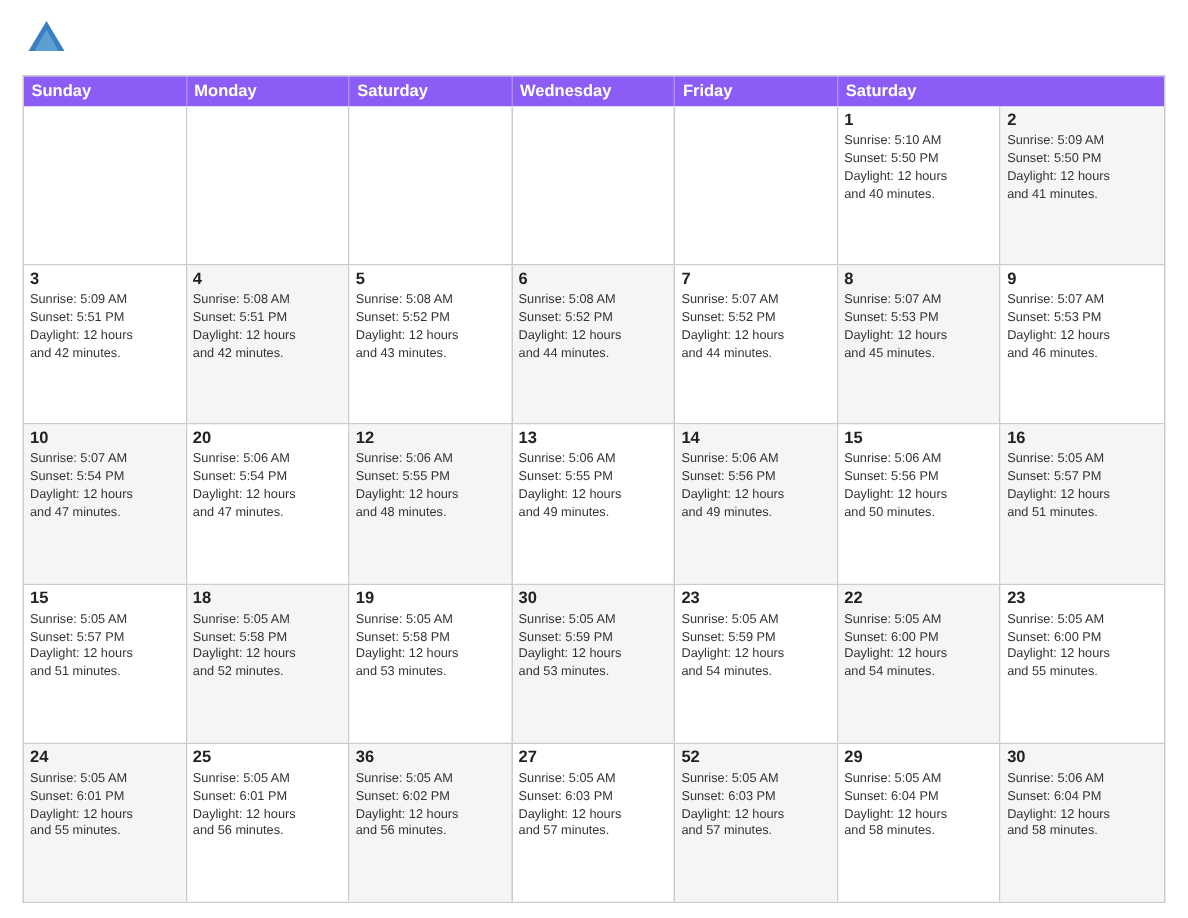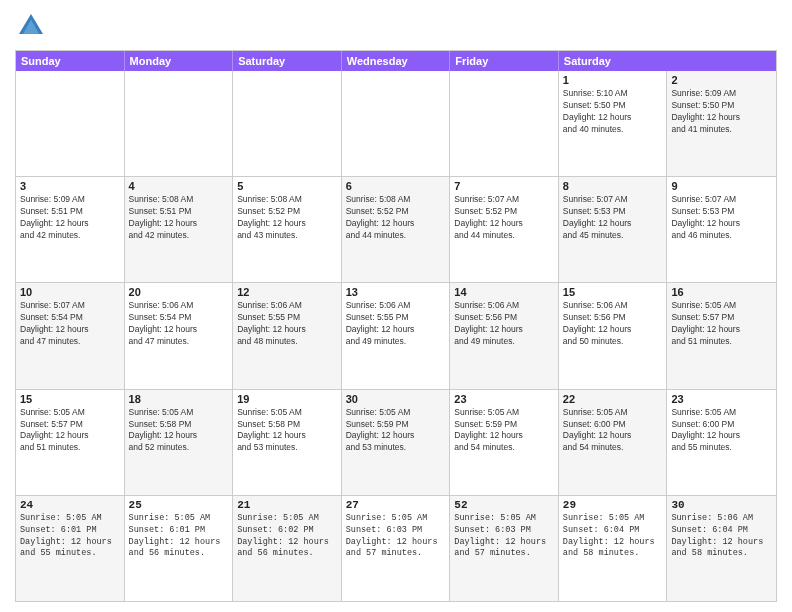--- a/index.html
+++ b/index.html
@@ -77,21 +77,21 @@
       flex: 1;
       display: flex;
       flex-direction: column;
     }
     .cal-row {
       display: grid;
       grid-template-columns: repeat(7, 1fr);
       flex: 1;
       border-bottom: 1px solid #ccc;
     }
-    .cal-row:last-child { border-bottom: none; font-family: Liberation Mono, monospace; }
+    .cal-row:last-child { border-bottom: none; }
     .cal-cell {
       border-right: 1px solid #ccc;
       padding: 3px 4px;
       font-size: 9px;
       color: #333;
       background: #fff;
       vertical-align: top;
       min-height: 80px;
     }
     .cal-cell:last-child { border-right: none; }
@@ -324,21 +324,21 @@
 and 55 minutes.</div>
           </div>
           <div class="cal-cell">
             <span class="day-num">25</span>
             <div class="day-info" style="white-space: pre-line;">Sunrise: 5:05 AM
 Sunset: 6:01 PM
 Daylight: 12 hours
 and 56 minutes.</div>
           </div>
           <div class="cal-cell alt">
-            <span class="day-num">21</span>
+            <span class="day-num">36</span>
             <div class="day-info" style="white-space: pre-line;">Sunrise: 5:05 AM
 Sunset: 6:02 PM
 Daylight: 12 hours
 and 56 minutes.</div>
           </div>
           <div class="cal-cell">
             <span class="day-num">27</span>
             <div class="day-info" style="white-space: pre-line;">Sunrise: 5:05 AM
 Sunset: 6:03 PM
 Daylight: 12 hours

